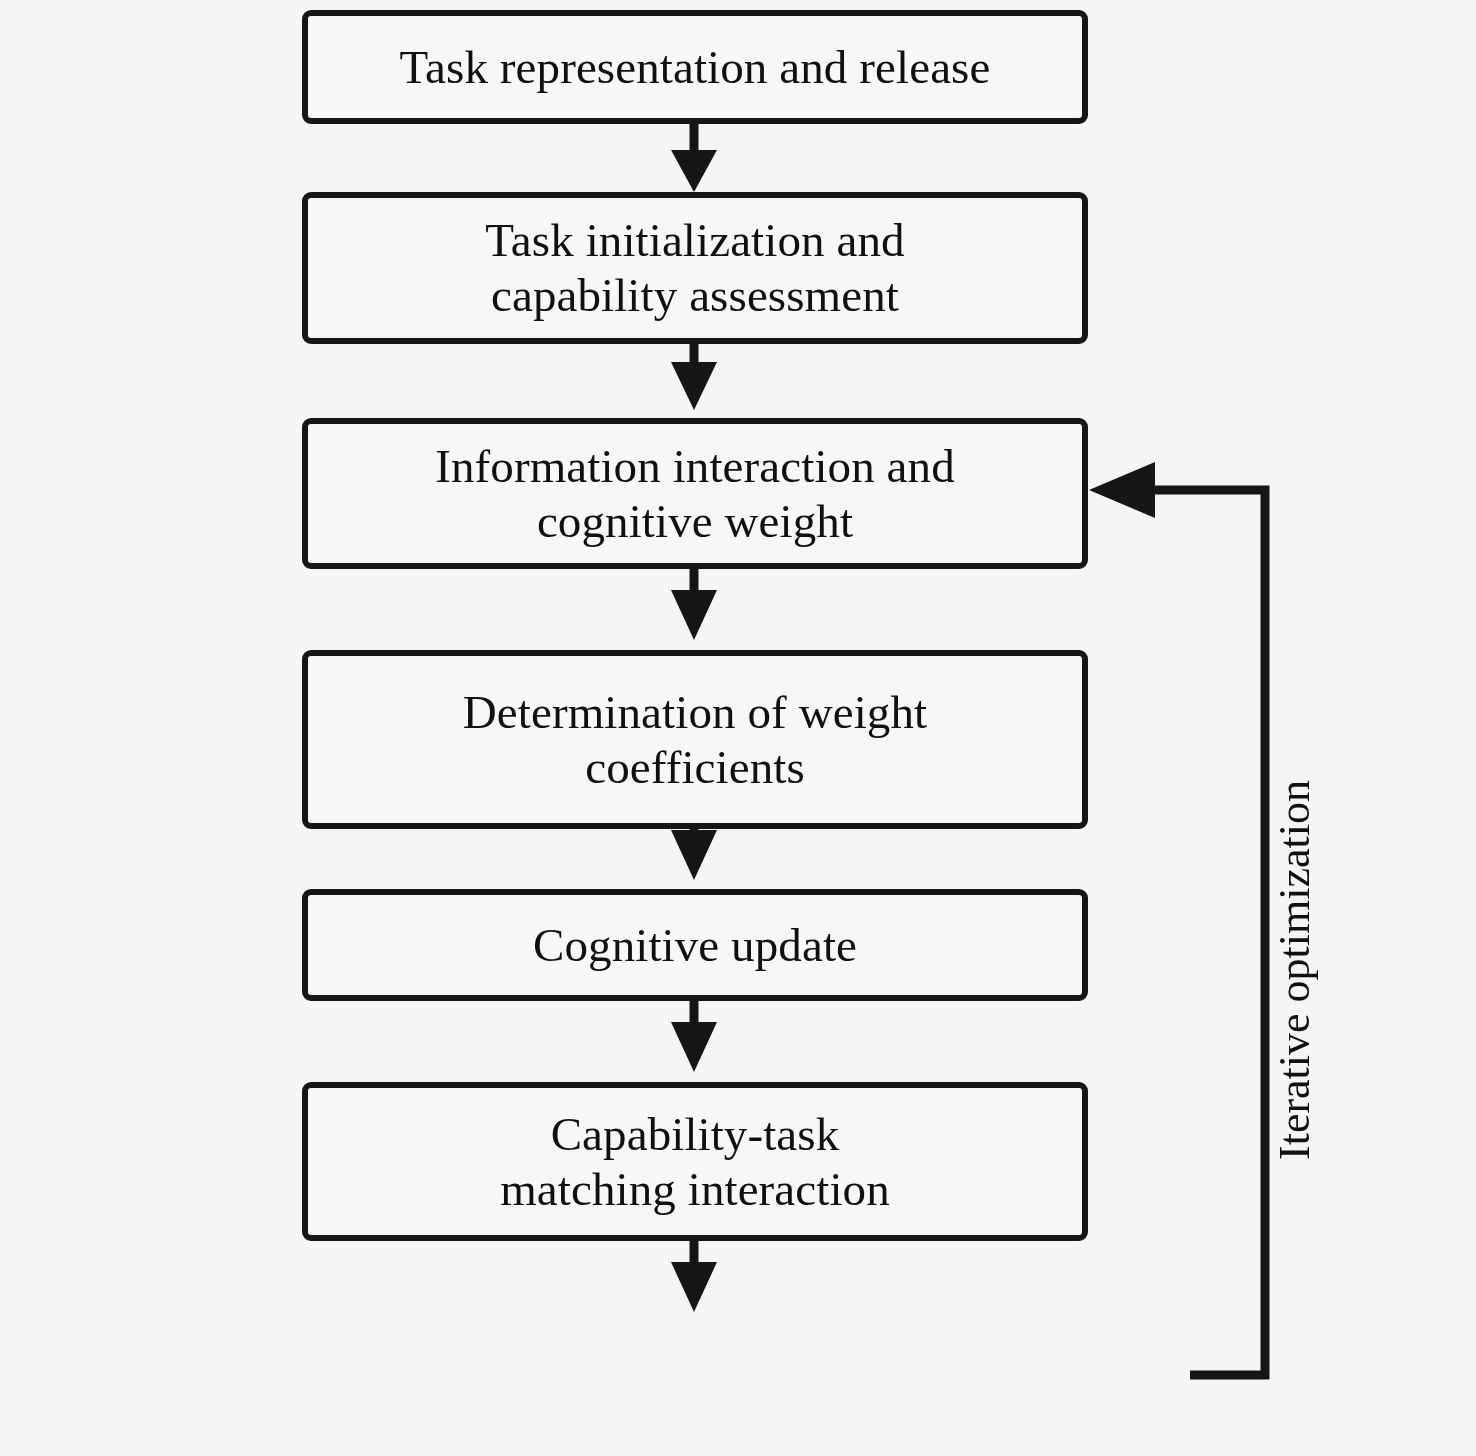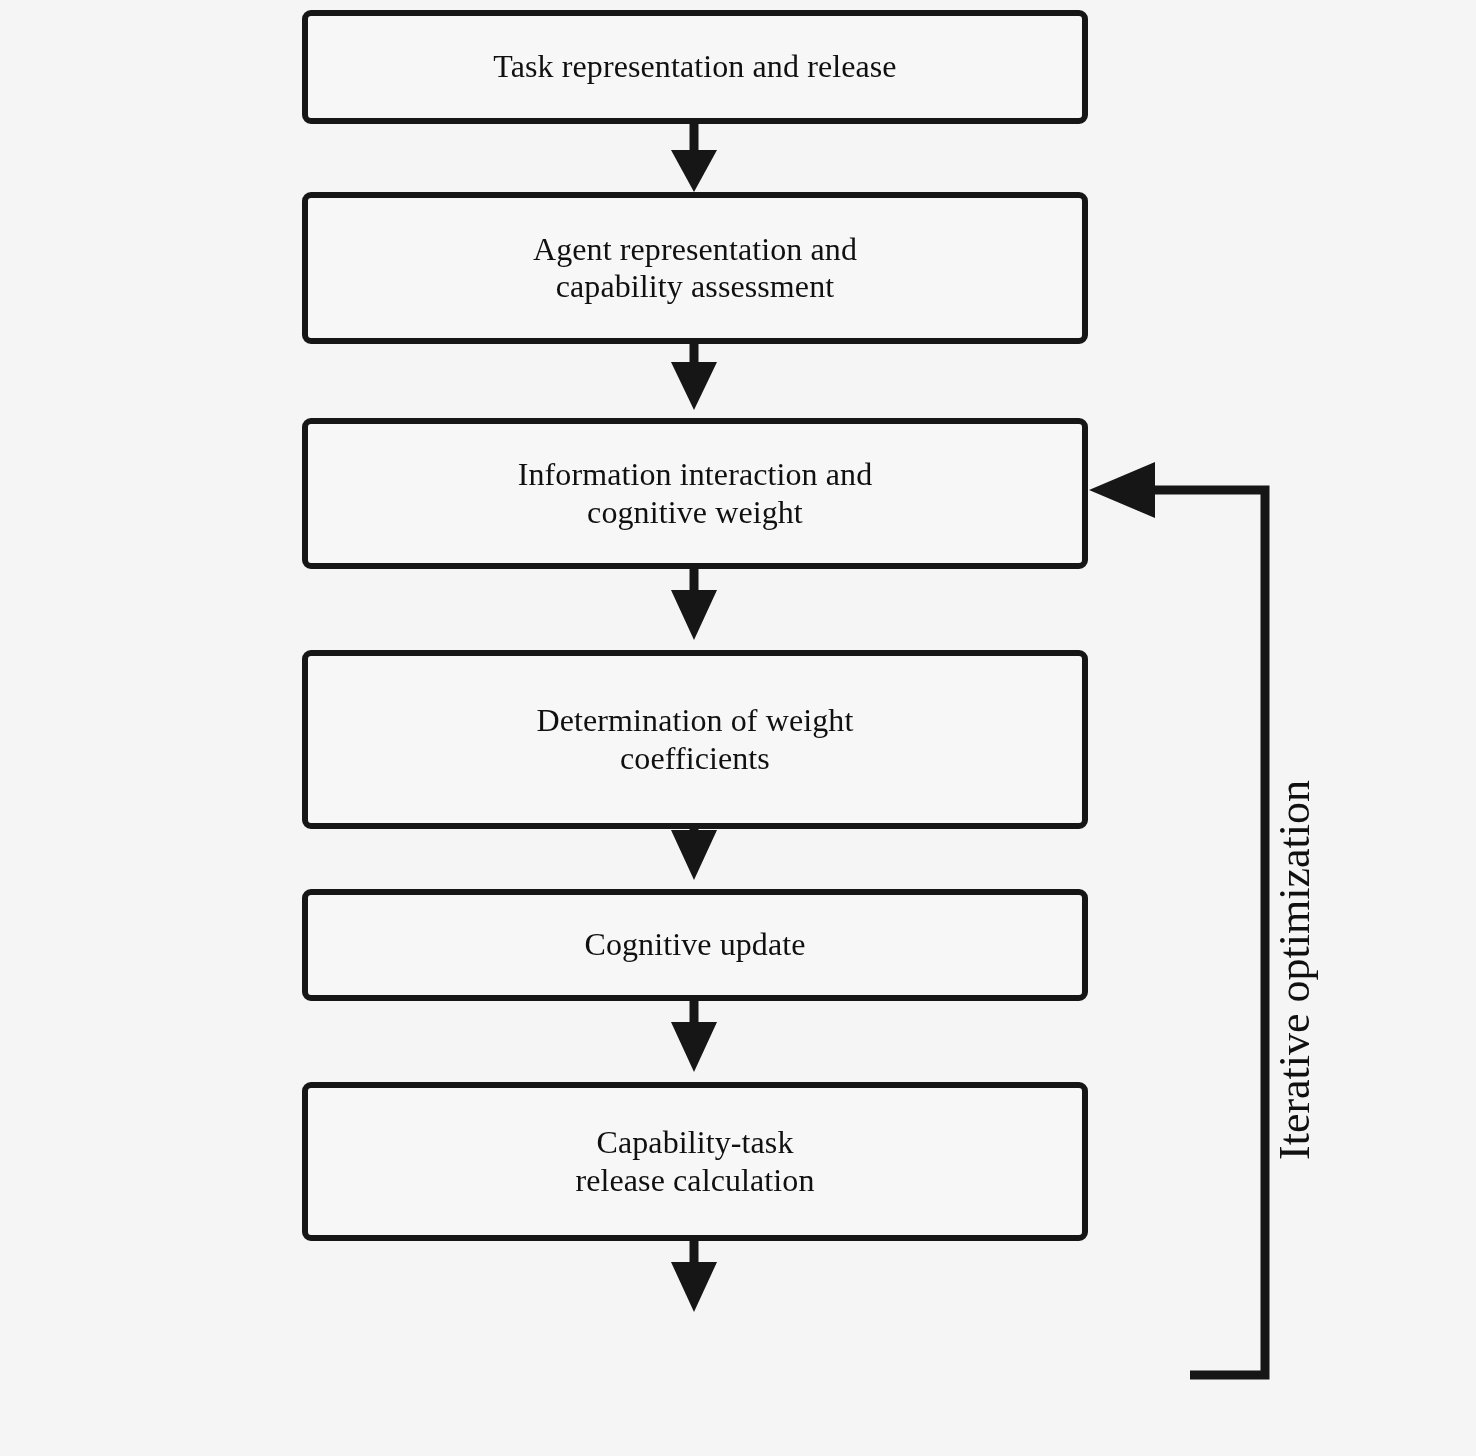--- a/index.html
+++ b/index.html
@@ -23,21 +23,21 @@
     position: absolute;
     box-sizing: border-box;
     border: 6px solid #161616;
     border-radius: 9px;
     background: #f7f7f7;
     display: flex;
     align-items: center;
     justify-content: center;
     text-align: center;
     color: #101010;
-    font-size: 32px;
+    font-size: 47px;
     line-height: 1.16;
     letter-spacing: 0.1px;
     white-space: pre-line;
   }
   .vtext {
     position: absolute;
     color: #101010;
     font-size: 44px;
     line-height: 1;
     white-space: nowrap;
@@ -93,39 +93,39 @@
       <polyline points="1190,1375 1265,1375 1265,490 1150,490" fill="none" stroke="#161616" stroke-width="9" stroke-linecap="butt" stroke-linejoin="miter"></polyline>
       <polygon points="1155,462 1155,518 1089,490" fill="#161616"></polygon>
     </g>
   </svg>
 
   <div class="node" style="left:302px; top:10px; width:786px; height:114px;">
     <span>Task representation and release</span>
   </div>
 
   <div class="node" style="left:302px; top:192px; width:786px; height:152px;">
-    <span>Agent representation and
+    <span>Task initialization and
 capability assessment</span>
   </div>
 
   <div class="node" style="left:302px; top:418px; width:786px; height:151px;">
     <span>Information interaction and
 cognitive weight</span>
   </div>
 
   <div class="node" style="left:302px; top:650px; width:786px; height:179px;">
     <span>Determination of weight
 coefficients</span>
   </div>
 
   <div class="node" style="left:302px; top:889px; width:786px; height:112px;">
     <span>Cognitive update</span>
   </div>
 
   <div class="node" style="left:302px; top:1082px; width:786px; height:159px;">
     <span>Capability-task
-release calculation</span>
+matching interaction</span>
   </div>
 
 
   <div class="vtext" style="left:1273px; top:1160px; transform: rotate(-90deg);">Iterative optimization</div>
 
 </div>
 
 </body></html>

